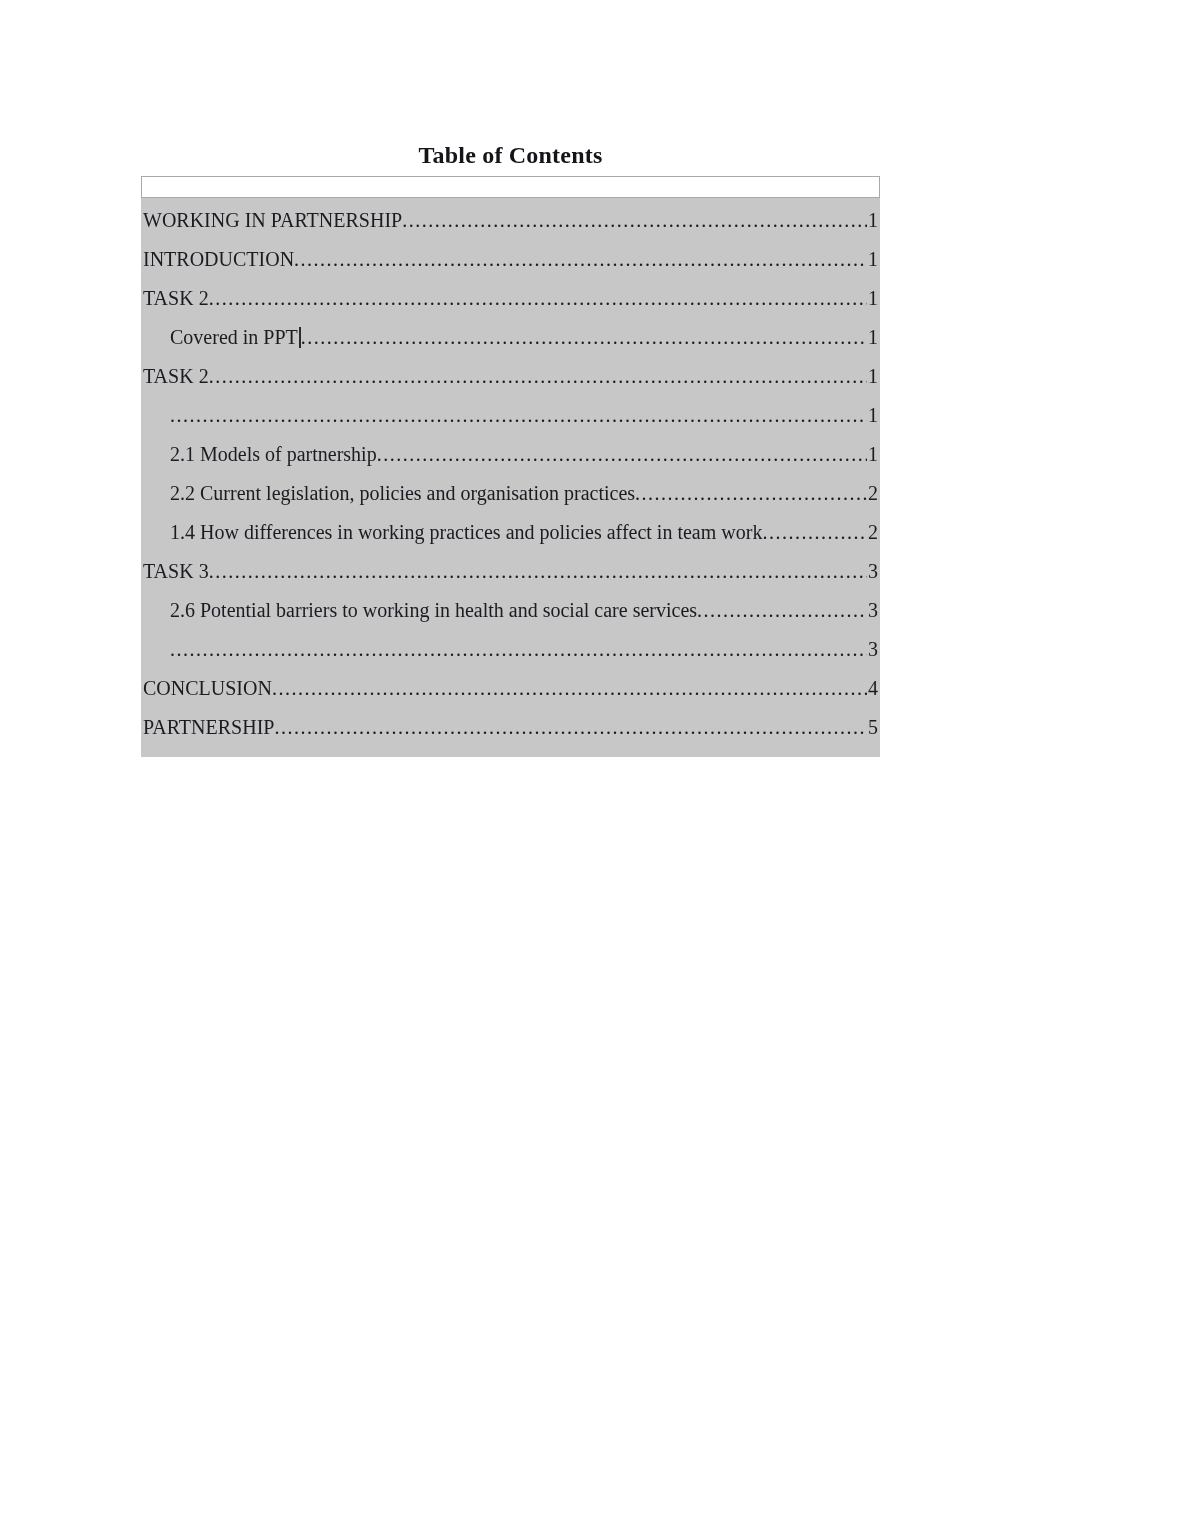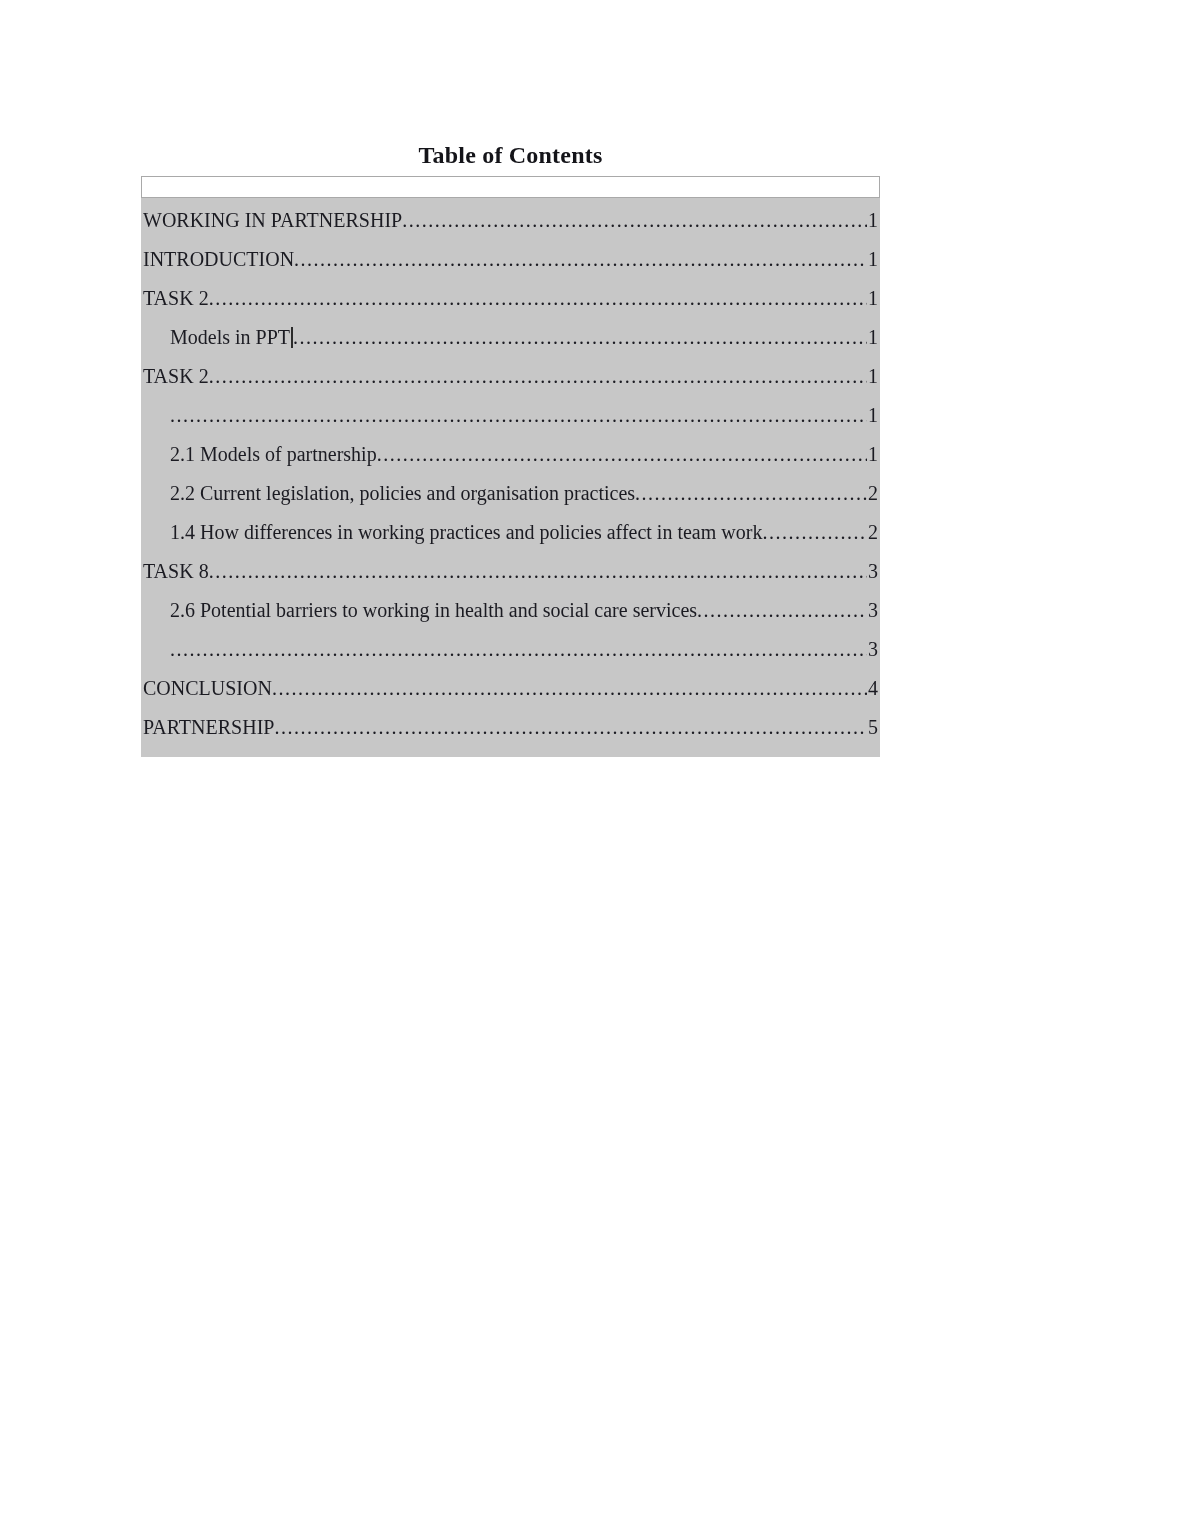--- a/index.html
+++ b/index.html
@@ -98,21 +98,21 @@
         <span class="toc-label">INTRODUCTION</span>
         <span class="dot-leader">............................................................................................................................................................................................................................................................................................................</span>
         <span class="toc-page">1</span>
       </div>
       <div class="toc-row level-0">
         <span class="toc-label">TASK 2</span>
         <span class="dot-leader">............................................................................................................................................................................................................................................................................................................</span>
         <span class="toc-page">1</span>
       </div>
       <div class="toc-row level-1">
-        <span class="toc-label">Models in PPT</span>
+        <span class="toc-label">Covered in PPT</span>
         <span class="text-cursor"></span>
         <span class="dot-leader">............................................................................................................................................................................................................................................................................................................</span>
         <span class="toc-page">1</span>
       </div>
       <div class="toc-row level-0">
         <span class="toc-label">TASK 2</span>
         <span class="dot-leader">............................................................................................................................................................................................................................................................................................................</span>
         <span class="toc-page">1</span>
       </div>
       <div class="toc-row level-1">
@@ -128,21 +128,21 @@
         <span class="toc-label">2.2 Current legislation, policies and organisation practices</span>
         <span class="dot-leader">............................................................................................................................................................................................................................................................................................................</span>
         <span class="toc-page">2</span>
       </div>
       <div class="toc-row level-1">
         <span class="toc-label">1.4 How differences in working practices and policies affect in team work</span>
         <span class="dot-leader">............................................................................................................................................................................................................................................................................................................</span>
         <span class="toc-page">2</span>
       </div>
       <div class="toc-row level-0">
-        <span class="toc-label">TASK 8</span>
+        <span class="toc-label">TASK 3</span>
         <span class="dot-leader">............................................................................................................................................................................................................................................................................................................</span>
         <span class="toc-page">3</span>
       </div>
       <div class="toc-row level-1">
         <span class="toc-label">2.6 Potential barriers to working in health and social care services</span>
         <span class="dot-leader">............................................................................................................................................................................................................................................................................................................</span>
         <span class="toc-page">3</span>
       </div>
       <div class="toc-row level-1 wrap">
         <span class="dot-leader">............................................................................................................................................................................................................................................................................................................</span>

